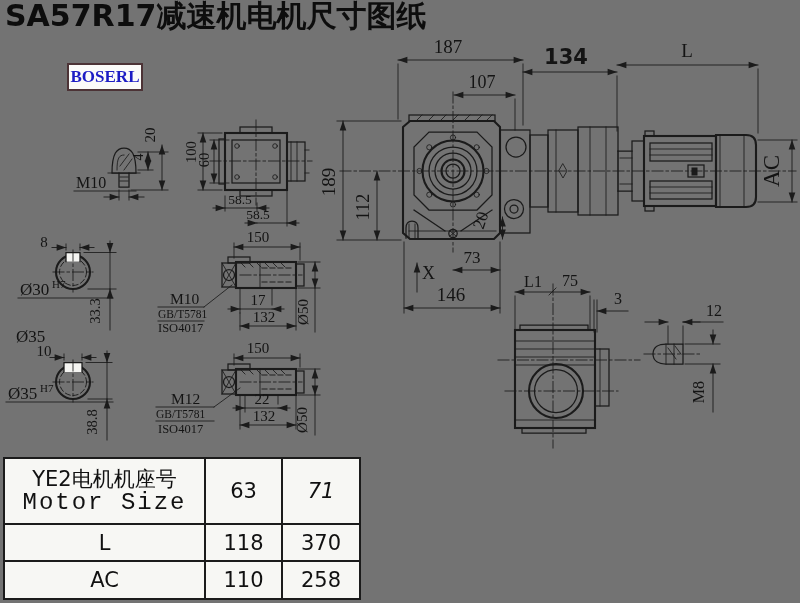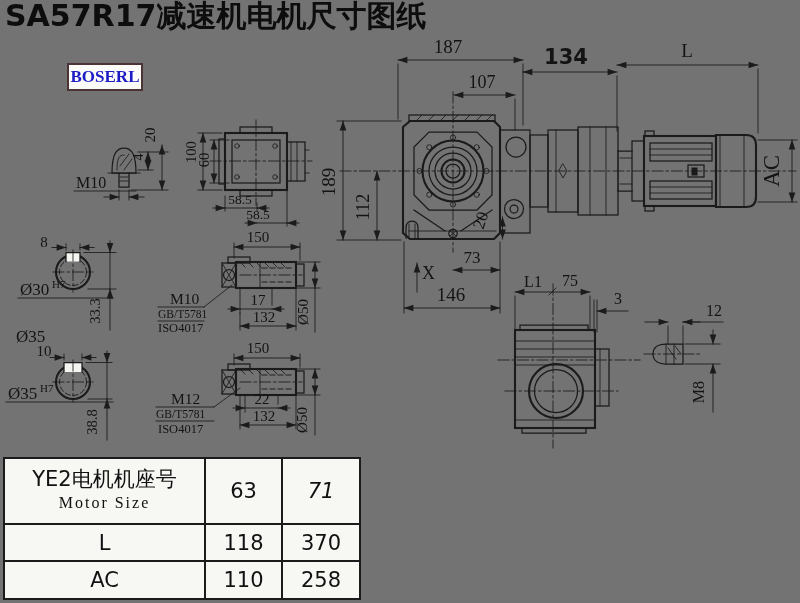--- a/index.html
+++ b/index.html
@@ -18,21 +18,21 @@
   .d{stroke-width:.9;}
   .cl{stroke-width:.85;stroke-dasharray:11 3 2.5 3;}
   .k{stroke-width:.95;stroke-dasharray:5 3;}
   svg text{fill:#141414;stroke:none;font-family:"Liberation Serif",serif;}
   .bold-dim{font-family:"DejaVu Sans",sans-serif;font-weight:bold;}
   .tbl{position:absolute;left:3px;top:457px;width:350px;height:143px;border-collapse:collapse;
        table-layout:fixed;background:#f7f7f4;}
   .tbl td{border:2px solid #1b1b1b;text-align:center;vertical-align:middle;padding:0;
           font-family:"DejaVu Sans",sans-serif;font-size:21px;color:#111;}
   .hdr-cn{font-size:21px;line-height:24px;}
-  .hdr-en{font-family:Liberation Serif, serif;font-size:16px;letter-spacing:2px;line-height:24px;}
+  .hdr-en{font-family:Liberation Mono, monospace;font-size:24px;letter-spacing:2px;line-height:24px;}
 </style>
 </head>
 <body>
 
 <div class="page">
   <div class="title">SA57R17减速机电机尺寸图纸</div>
   <div class="logo">BOSERL</div>
 
   <svg width="800" height="603" viewBox="0 0 800 603">
     <defs>

